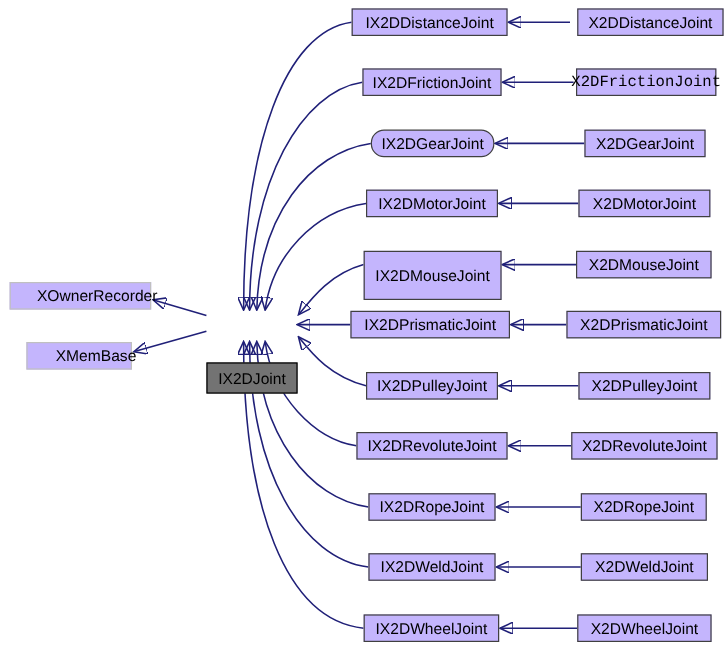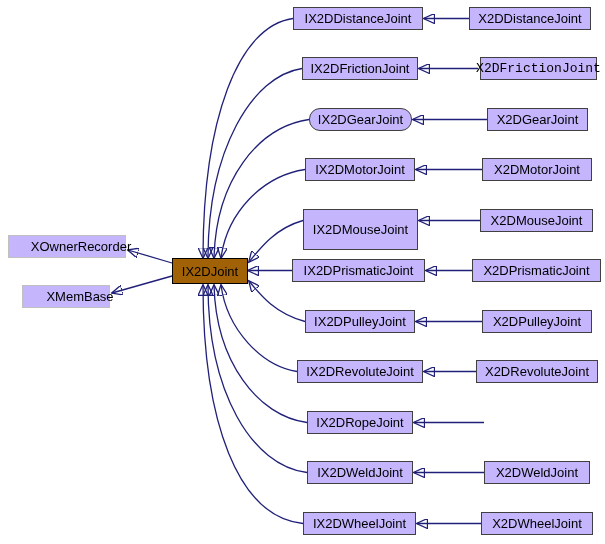--- a/index.html
+++ b/index.html
@@ -17,22 +17,23 @@
     display:flex;align-items:center;justify-content:center;
     box-sizing:border-box;
     background:#c4b5fd;
     border:1.5px solid #404040;
     color:#000000;
     font-size:13px;
     white-space:nowrap;
     z-index:2;
   }
   .node.current{
-    background:#a16207;
+    background:#737373;
     border:1.5px solid #000000;
+    margin-top:44px;
   }
   .node.external{
     border:1px solid #c0c0c0;
     padding-left:28px;
   }
 </style>
 </head>
 <body>
 
 <div class="canvas">
@@ -82,24 +83,25 @@
   <div class="node" style="left:309px;top:108px;width:103px;height:23px;border-radius:11px;">IX2DGearJoint</div>
   <div class="node" style="left:305px;top:158px;width:110px;height:23px;">IX2DMotorJoint</div>
   <div class="node" style="left:303px;top:209px;width:115px;height:41px;">IX2DMouseJoint</div>
   <div class="node" style="left:292px;top:259px;width:133px;height:23px;">IX2DPrismaticJoint</div>
   <div class="node" style="left:305px;top:310px;width:110px;height:23px;">IX2DPulleyJoint</div>
   <div class="node" style="left:297px;top:360px;width:126px;height:23px;">IX2DRevoluteJoint</div>
   <div class="node" style="left:307px;top:411px;width:106px;height:23px;">IX2DRopeJoint</div>
   <div class="node" style="left:307px;top:461px;width:106px;height:23px;">IX2DWeldJoint</div>
   <div class="node" style="left:303px;top:512px;width:113px;height:23px;">IX2DWheelJoint</div>
 
-  <div class="node" style="left:469px;top:7px;width:122px;height:23px;">X2DDistanceJoint</div>
+  <div class="node" style="left:481px;top:7px;width:122px;height:23px;">X2DDistanceJoint</div>
   <div class="node" style="left:480px;top:57px;width:117px;height:23px;font-family:Liberation Mono, monospace;">X2DFrictionJoint</div>
   <div class="node" style="left:487px;top:108px;width:101px;height:23px;">X2DGearJoint</div>
   <div class="node" style="left:482px;top:158px;width:110px;height:23px;">X2DMotorJoint</div>
   <div class="node" style="left:480px;top:209px;width:113px;height:23px;">X2DMouseJoint</div>
   <div class="node" style="left:472px;top:259px;width:129px;height:23px;">X2DPrismaticJoint</div>
   <div class="node" style="left:482px;top:310px;width:110px;height:23px;">X2DPulleyJoint</div>
   <div class="node" style="left:476px;top:360px;width:122px;height:23px;">X2DRevoluteJoint</div>
+  <div class="node" style="left:484px;top:411px;width:105px;height:23px;">X2DRopeJoint</div>
   <div class="node" style="left:484px;top:461px;width:106px;height:23px;">X2DWeldJoint</div>
   <div class="node" style="left:481px;top:512px;width:112px;height:23px;">X2DWheelJoint</div>
 
 </div>
 
 </body></html>

